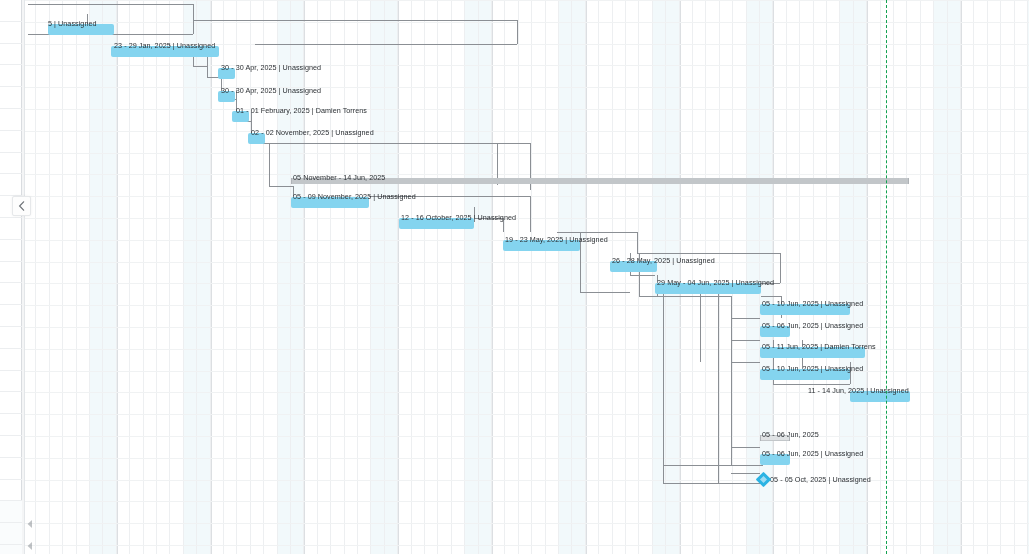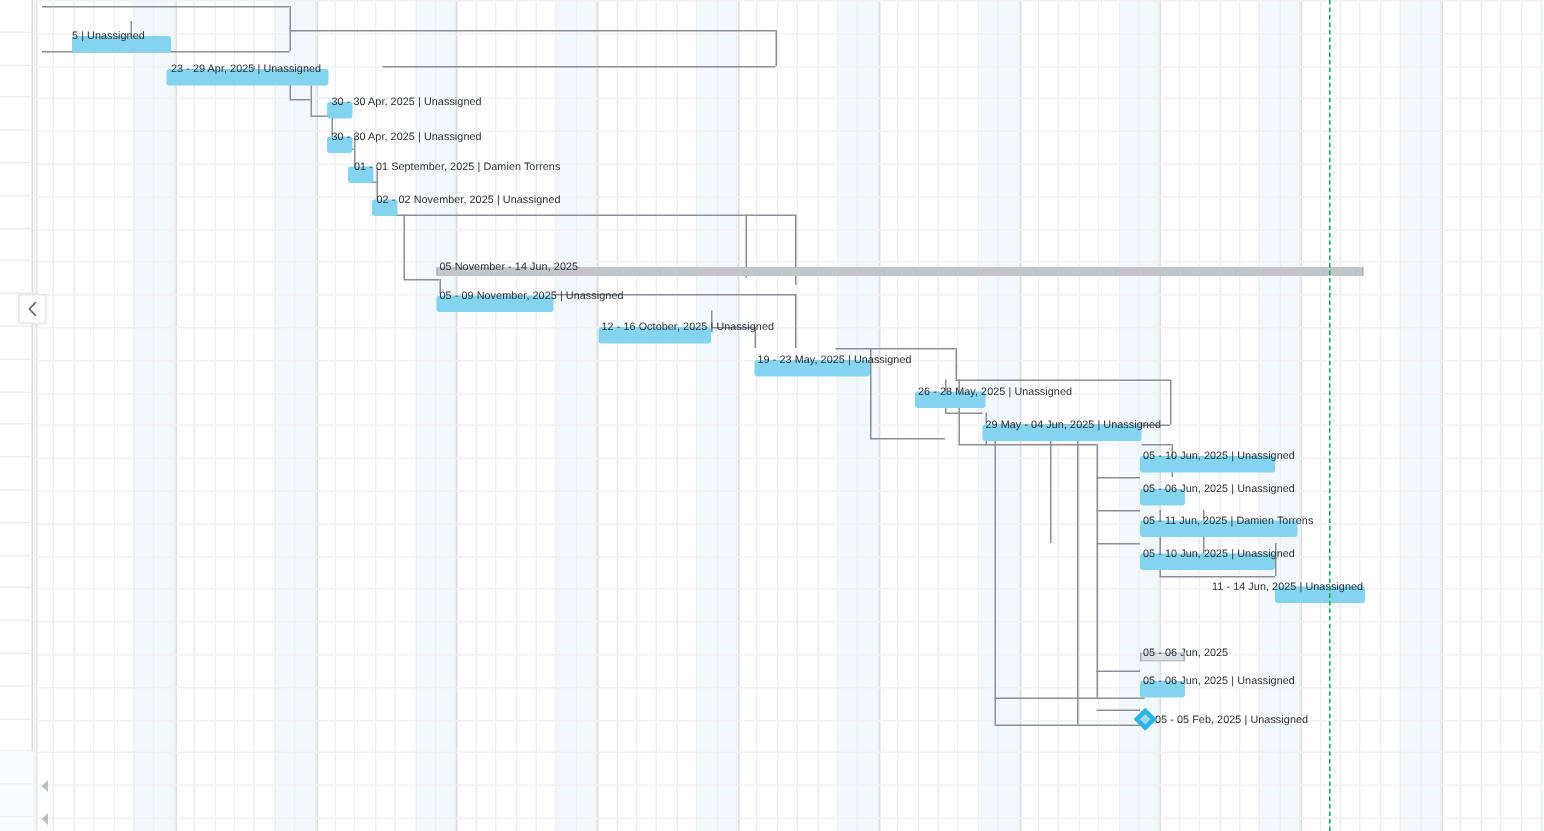--- a/index.html
+++ b/index.html
@@ -325,27 +325,27 @@
         <div class="conn h" style="left: 706px; top: 447px; width: 29px;"></div>
         <div class="conn h" style="left: 706px; top: 473px; width: 29px;"></div>
         <div class="conn v" style="left: 638px; top: 283px; height: 200px;"></div>
         <div class="conn h" style="left: 638px; top: 283px; width: 55px;"></div>
         <div class="conn v" style="left: 693px; top: 283px; height: 200px;"></div>
         <div class="conn h" style="left: 638px; top: 483px; width: 100px;"></div>
         <div class="conn h" style="left: 693px; top: 465px; width: 45px;"></div>
         <div class="conn h" style="left: 638px; top: 465px; width: 55px;"></div>
         <div class="bar-label" style="left: 23px; top: 19px;">5 | Unassigned</div>
         <div class="bar" style="left: 23px; top: 24px; width: 66px; background: rgb(132, 212, 239);"></div>
-        <div class="bar-label" style="left: 89px; top: 41px;">23 - 29 Apr, 2025 | Unassigned</div>
+        <div class="bar-label" style="left: 89px; top: 41px;">23 - 29 Jan, 2025 | Unassigned</div>
         <div class="bar" style="left: 86px; top: 46px; width: 108px; background: rgb(132, 212, 239);"></div>
         <div class="bar-label" style="left: 196px; top: 63px;">30 - 30 Apr, 2025 | Unassigned</div>
         <div class="bar" style="left: 193px; top: 68px; width: 17px; background: rgb(132, 212, 239);"></div>
         <div class="bar-label" style="left: 196px; top: 86px;">30 - 30 Apr, 2025 | Unassigned</div>
         <div class="bar" style="left: 193px; top: 91px; width: 17px; background: rgb(132, 212, 239);"></div>
-        <div class="bar-label" style="left: 211px; top: 106px;">01 - 01 September, 2025 | Damien Torrens</div>
+        <div class="bar-label" style="left: 211px; top: 106px;">01 - 01 February, 2025 | Damien Torrens</div>
         <div class="bar" style="left: 207px; top: 111px; width: 17px; background: rgb(132, 212, 239);"></div>
         <div class="bar-label" style="left: 226px; top: 128px;">02 - 02 November, 2025 | Unassigned</div>
         <div class="bar" style="left: 223px; top: 133px; width: 17px; background: rgb(132, 212, 239);"></div>
         <div class="bar-label" style="left: 268px; top: 173px;">05 November - 14 Jun, 2025</div>
         <div class="summary" style="left: 266px; top: 178px; width: 618px; background: rgb(194, 198, 201);"></div>
         <div class="summary-cap" style="left: 266px; top: 178px;"></div>
         <div class="summary-cap" style="left: 883px; top: 178px;"></div>
         <div class="bar-label" style="left: 268px; top: 192px;">05 - 09 November, 2025 | Unassigned</div>
         <div class="bar" style="left: 266px; top: 197px; width: 78px; background: rgb(132, 212, 239);"></div>
         <div class="bar-label" style="left: 376px; top: 213px;">12 - 16 October, 2025 | Unassigned</div>
@@ -365,19 +365,19 @@
         <div class="bar-label" style="left: 737px; top: 364px;">05 - 10 Jun, 2025 | Unassigned</div>
         <div class="bar" style="left: 735px; top: 369px; width: 90px; background: rgb(132, 212, 239);"></div>
         <div class="bar-label" style="left: 783px; top: 386px;">11 - 14 Jun, 2025 | Unassigned</div>
         <div class="bar" style="left: 825px; top: 391px; width: 60px; background: rgb(132, 212, 239);"></div>
         <div class="bar-label" style="left: 737px; top: 430px;">05 - 06 Jun, 2025</div>
         <div class="summary small" style="left: 735px; top: 435px; width: 30px;"></div>
         <div class="summary-cap" style="left: 735px; top: 435px;"></div>
         <div class="summary-cap" style="left: 764px; top: 435px;"></div>
         <div class="bar-label" style="left: 737px; top: 449px;">05 - 06 Jun, 2025 | Unassigned</div>
         <div class="bar" style="left: 735px; top: 454px; width: 30px; background: rgb(132, 212, 239);"></div>
-        <div class="bar-label" style="left: 745px; top: 475px;">05 - 05 Feb, 2025 | Unassigned</div>
+        <div class="bar-label" style="left: 745px; top: 475px;">05 - 05 Oct, 2025 | Unassigned</div>
         <div class="milestone" style="left: 733px; top: 474px; background: rgb(43, 179, 227);"></div>
         <div class="milestone-core" style="left: 736px; top: 477px;"></div>
       </div>
   </div>
 
 </div>
 
 </body></html>

